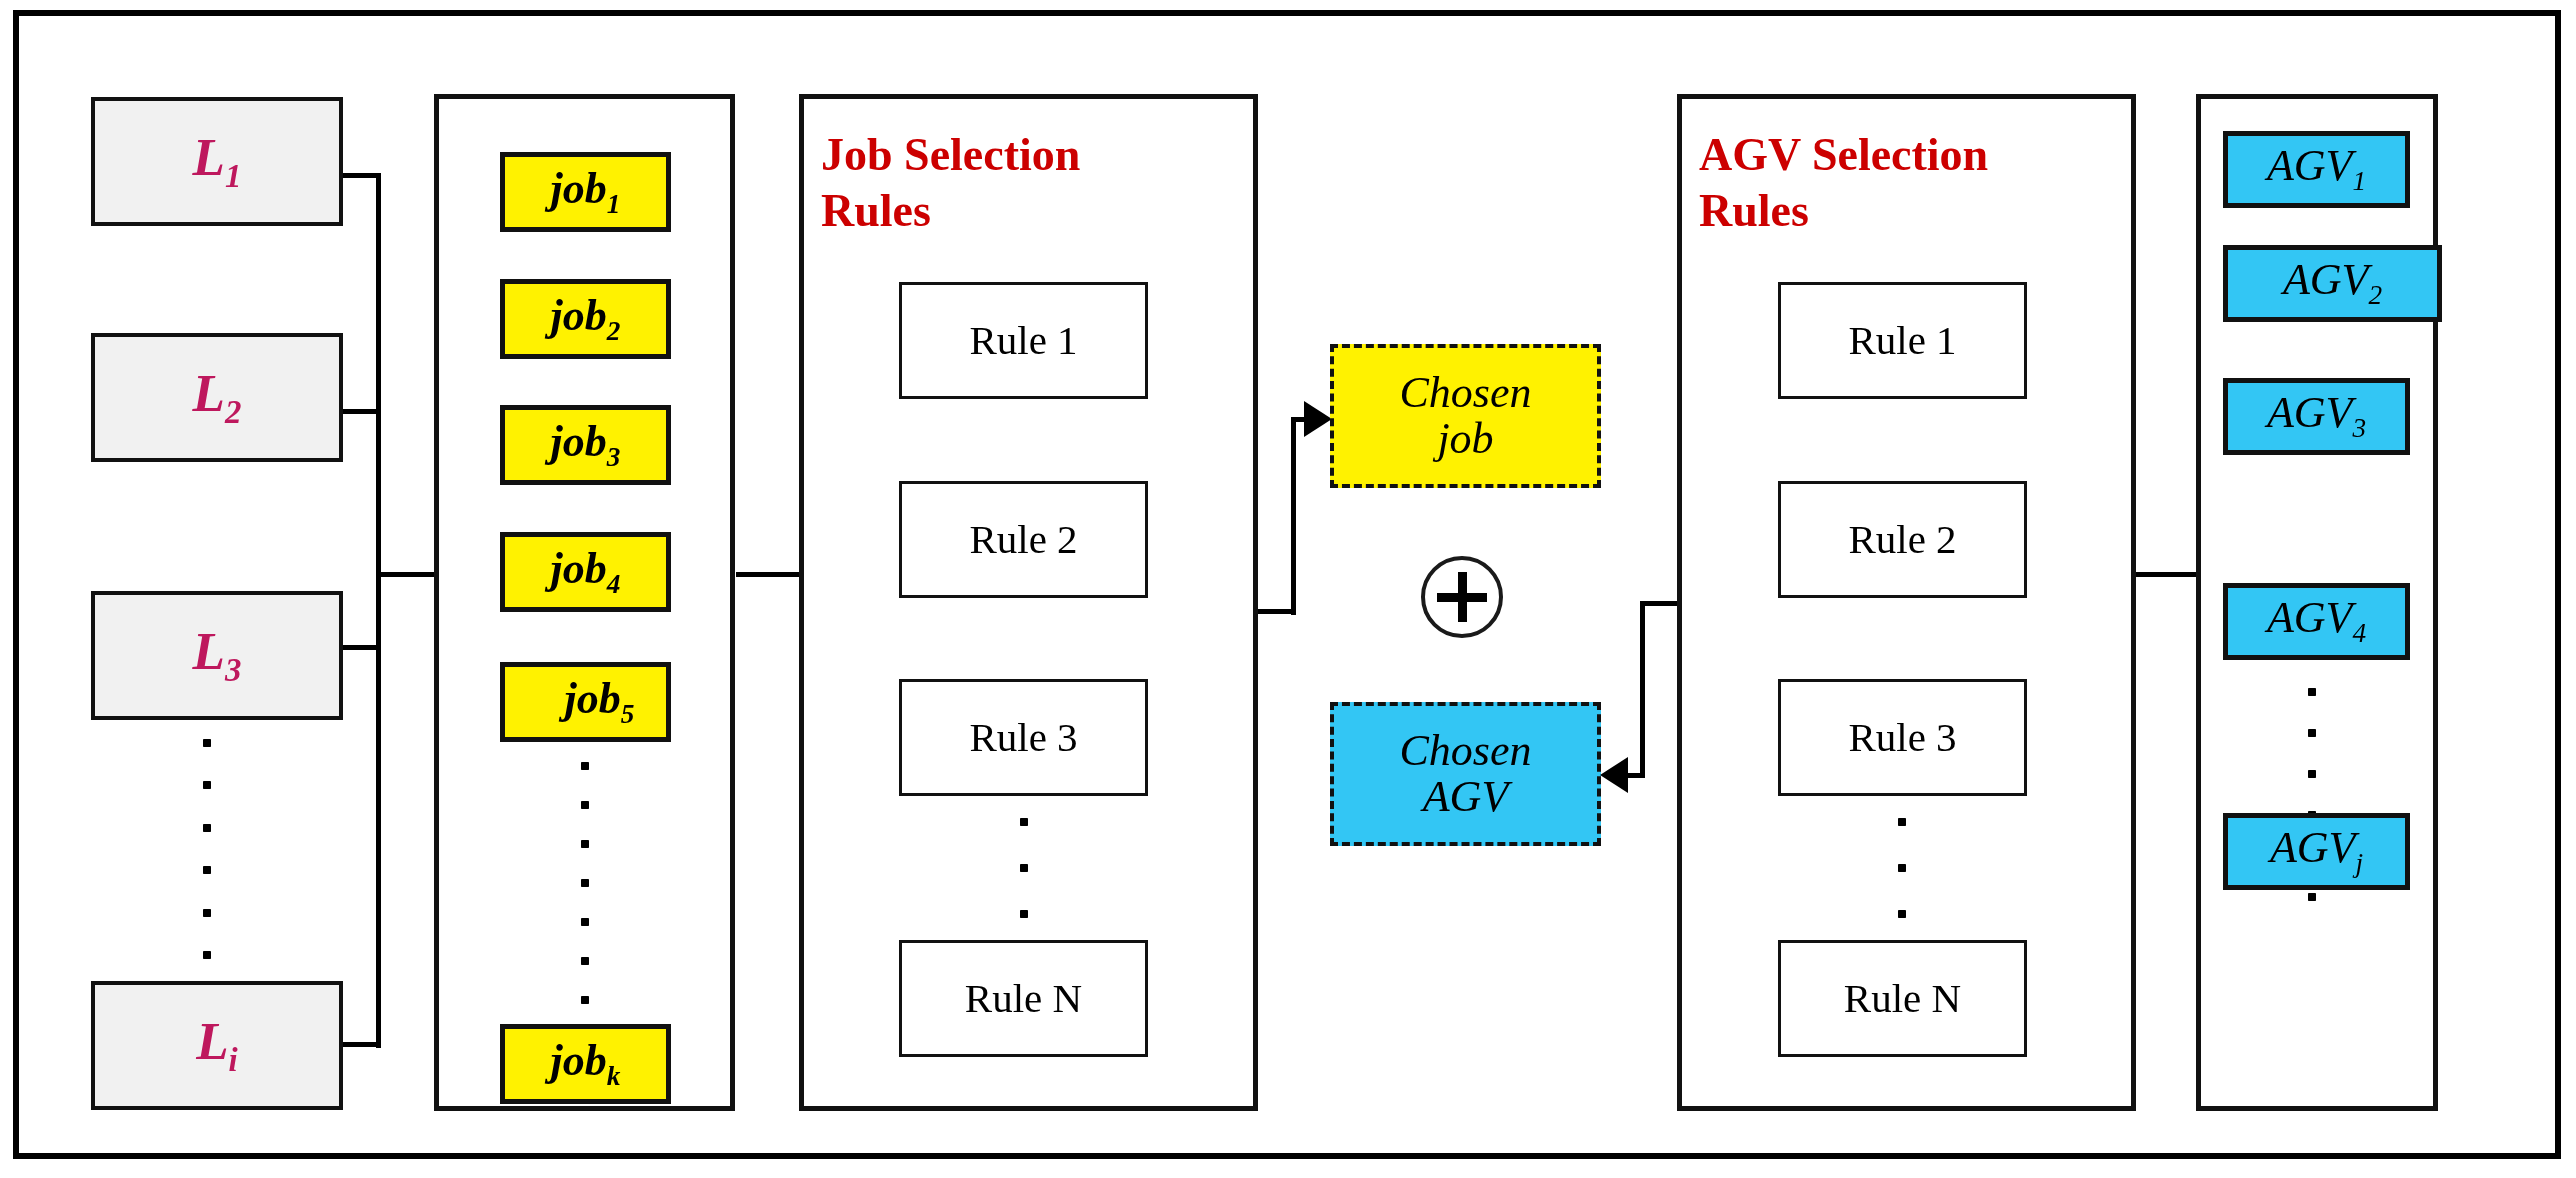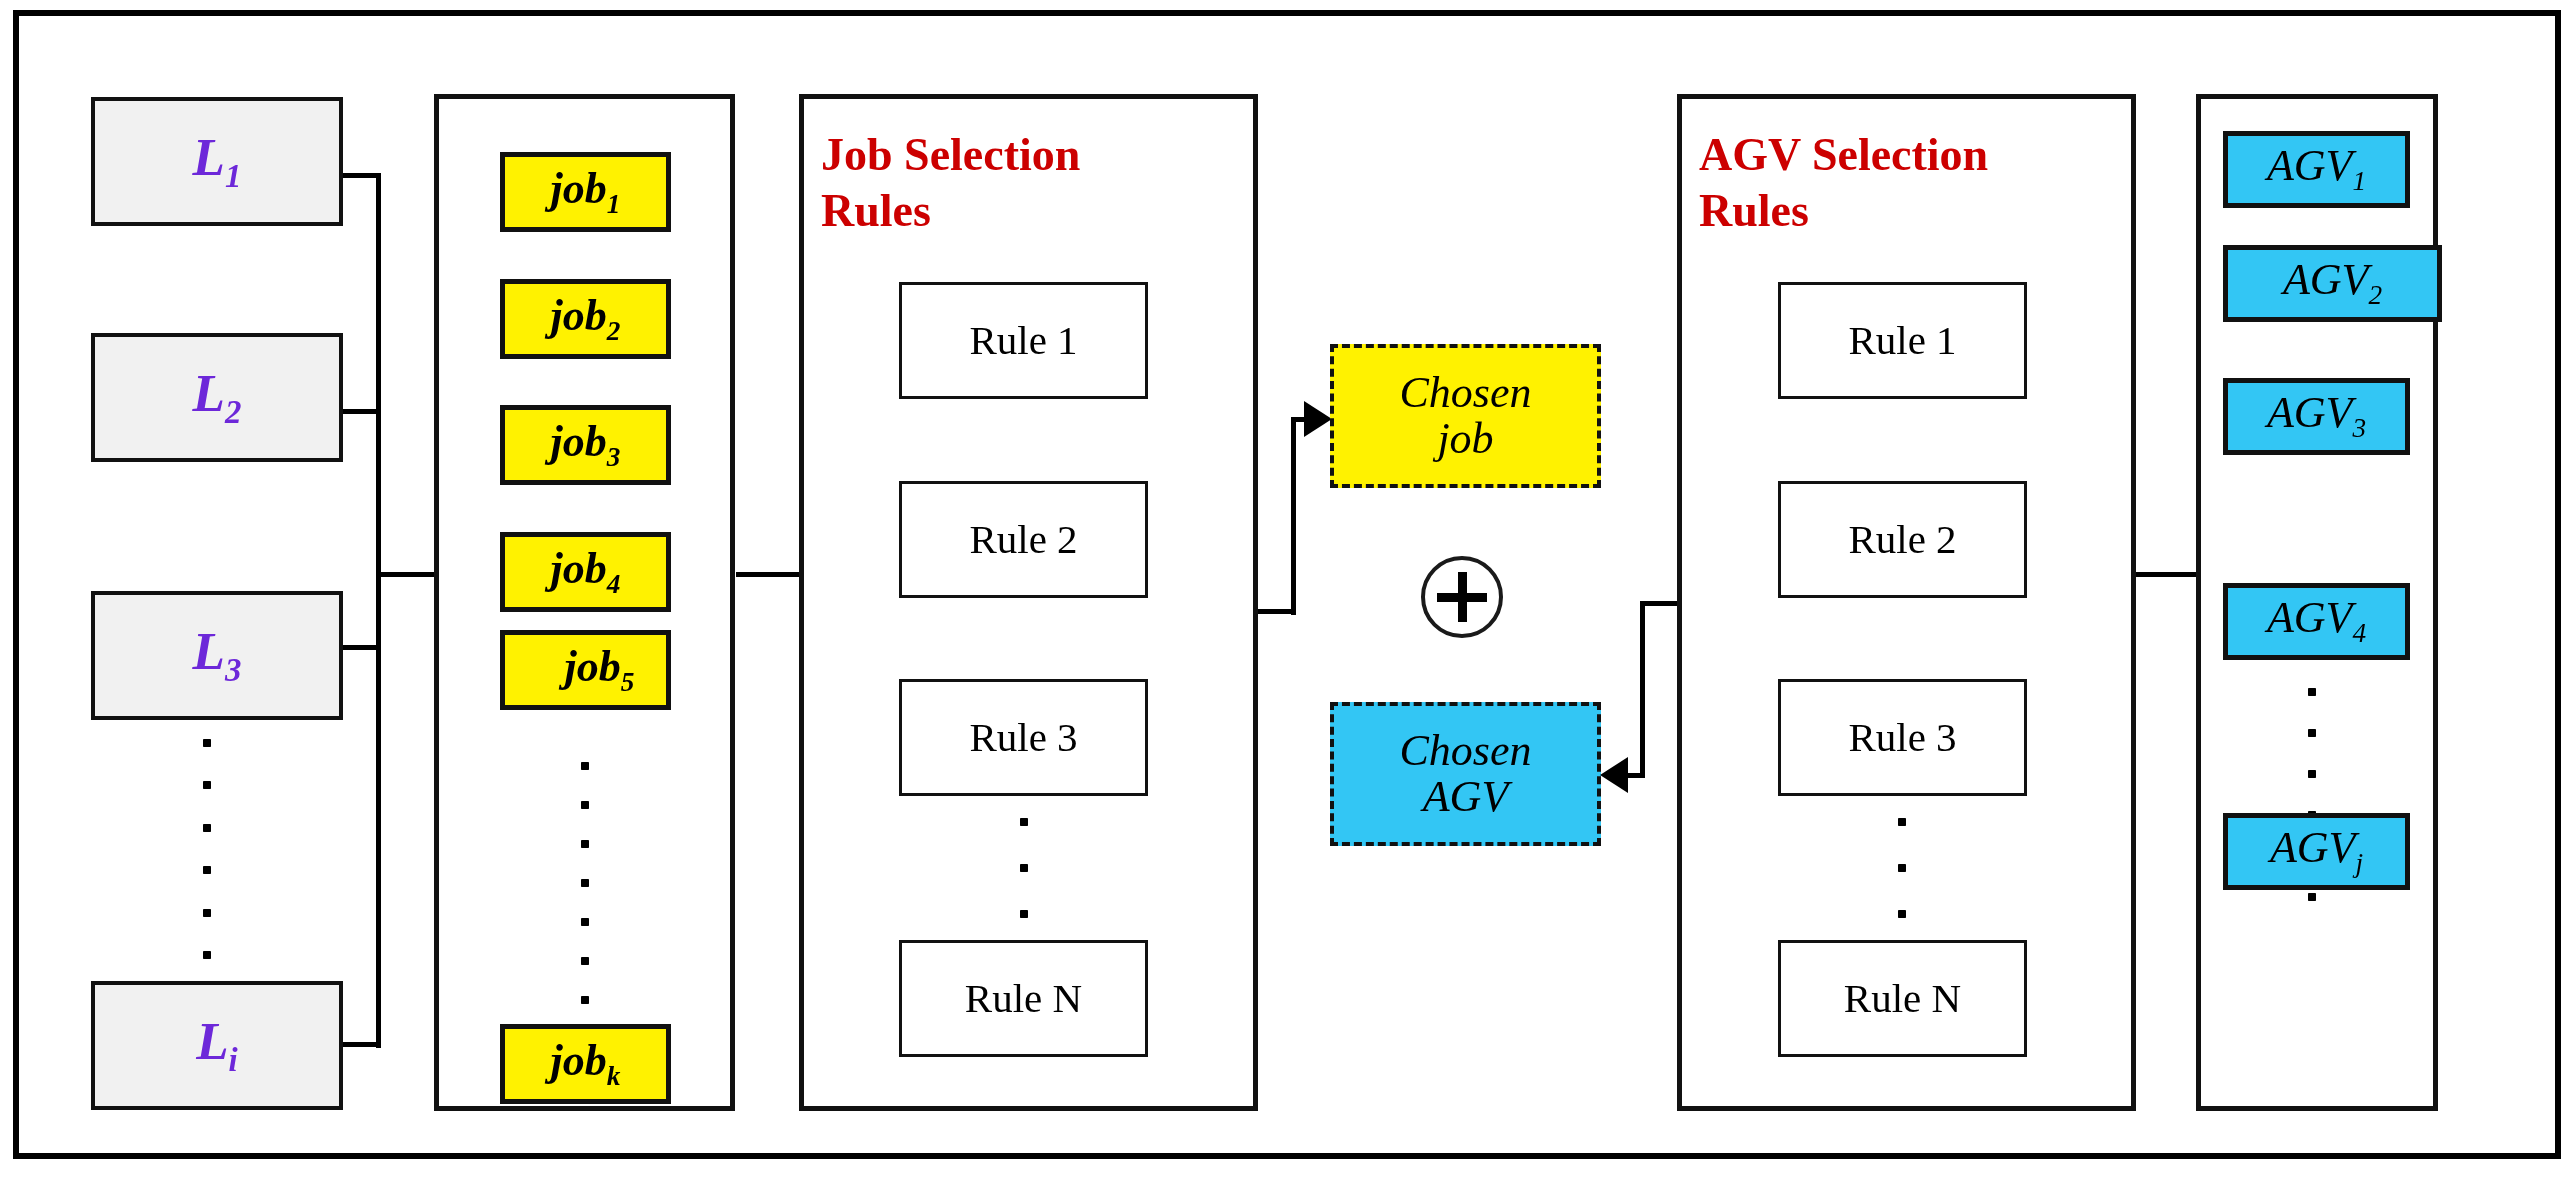--- a/index.html
+++ b/index.html
@@ -19,21 +19,21 @@
   }
 
   
   .box{
     position:absolute;box-sizing:border-box;
     display:flex;align-items:center;justify-content:center;
     text-align:center;line-height:1.05;
   }
   .box-l{
     background:#f1f1f1;border:4.3px solid #111111;
-    font-style:italic;font-weight:700;font-size:53px;color:#6d28d9;
+    font-style:italic;font-weight:700;font-size:53px;color:#be185d;
   }
   .box-job{
     background:#fff200;border:5px solid #111111;
     font-style:italic;font-weight:700;font-size:44px;color:#000;
   }
   .box-agv{
     background:#33c6f4;border:5px solid #111111;
     font-style:italic;font-weight:400;font-size:44px;color:#000;
   }
   .box-rule{
@@ -130,21 +130,21 @@
   </div>
   <div class="box box-job" style="left:500px;top:279px;width:171px;height:80px;">
     <span>job<span class="sub">2</span></span>
   </div>
   <div class="box box-job" style="left:500px;top:405px;width:171px;height:80px;">
     <span>job<span class="sub">3</span></span>
   </div>
   <div class="box box-job" style="left:500px;top:532px;width:171px;height:80px;">
     <span>job<span class="sub">4</span></span>
   </div>
-  <div class="box box-job" style="left:500px;top:630px;width:171px;height:80px;padding-left:28px;">
+  <div class="box box-job" style="left:500px;top:662px;width:171px;height:80px;padding-left:28px;">
     <span>job<span class="sub">5</span></span>
   </div>
   <div class="vdots" style="left:580px;top:762px;width:10px;height:242px;">
     <i></i>
       <i></i>
       <i></i>
       <i></i>
       <i></i>
       <i></i>
       <i></i>

